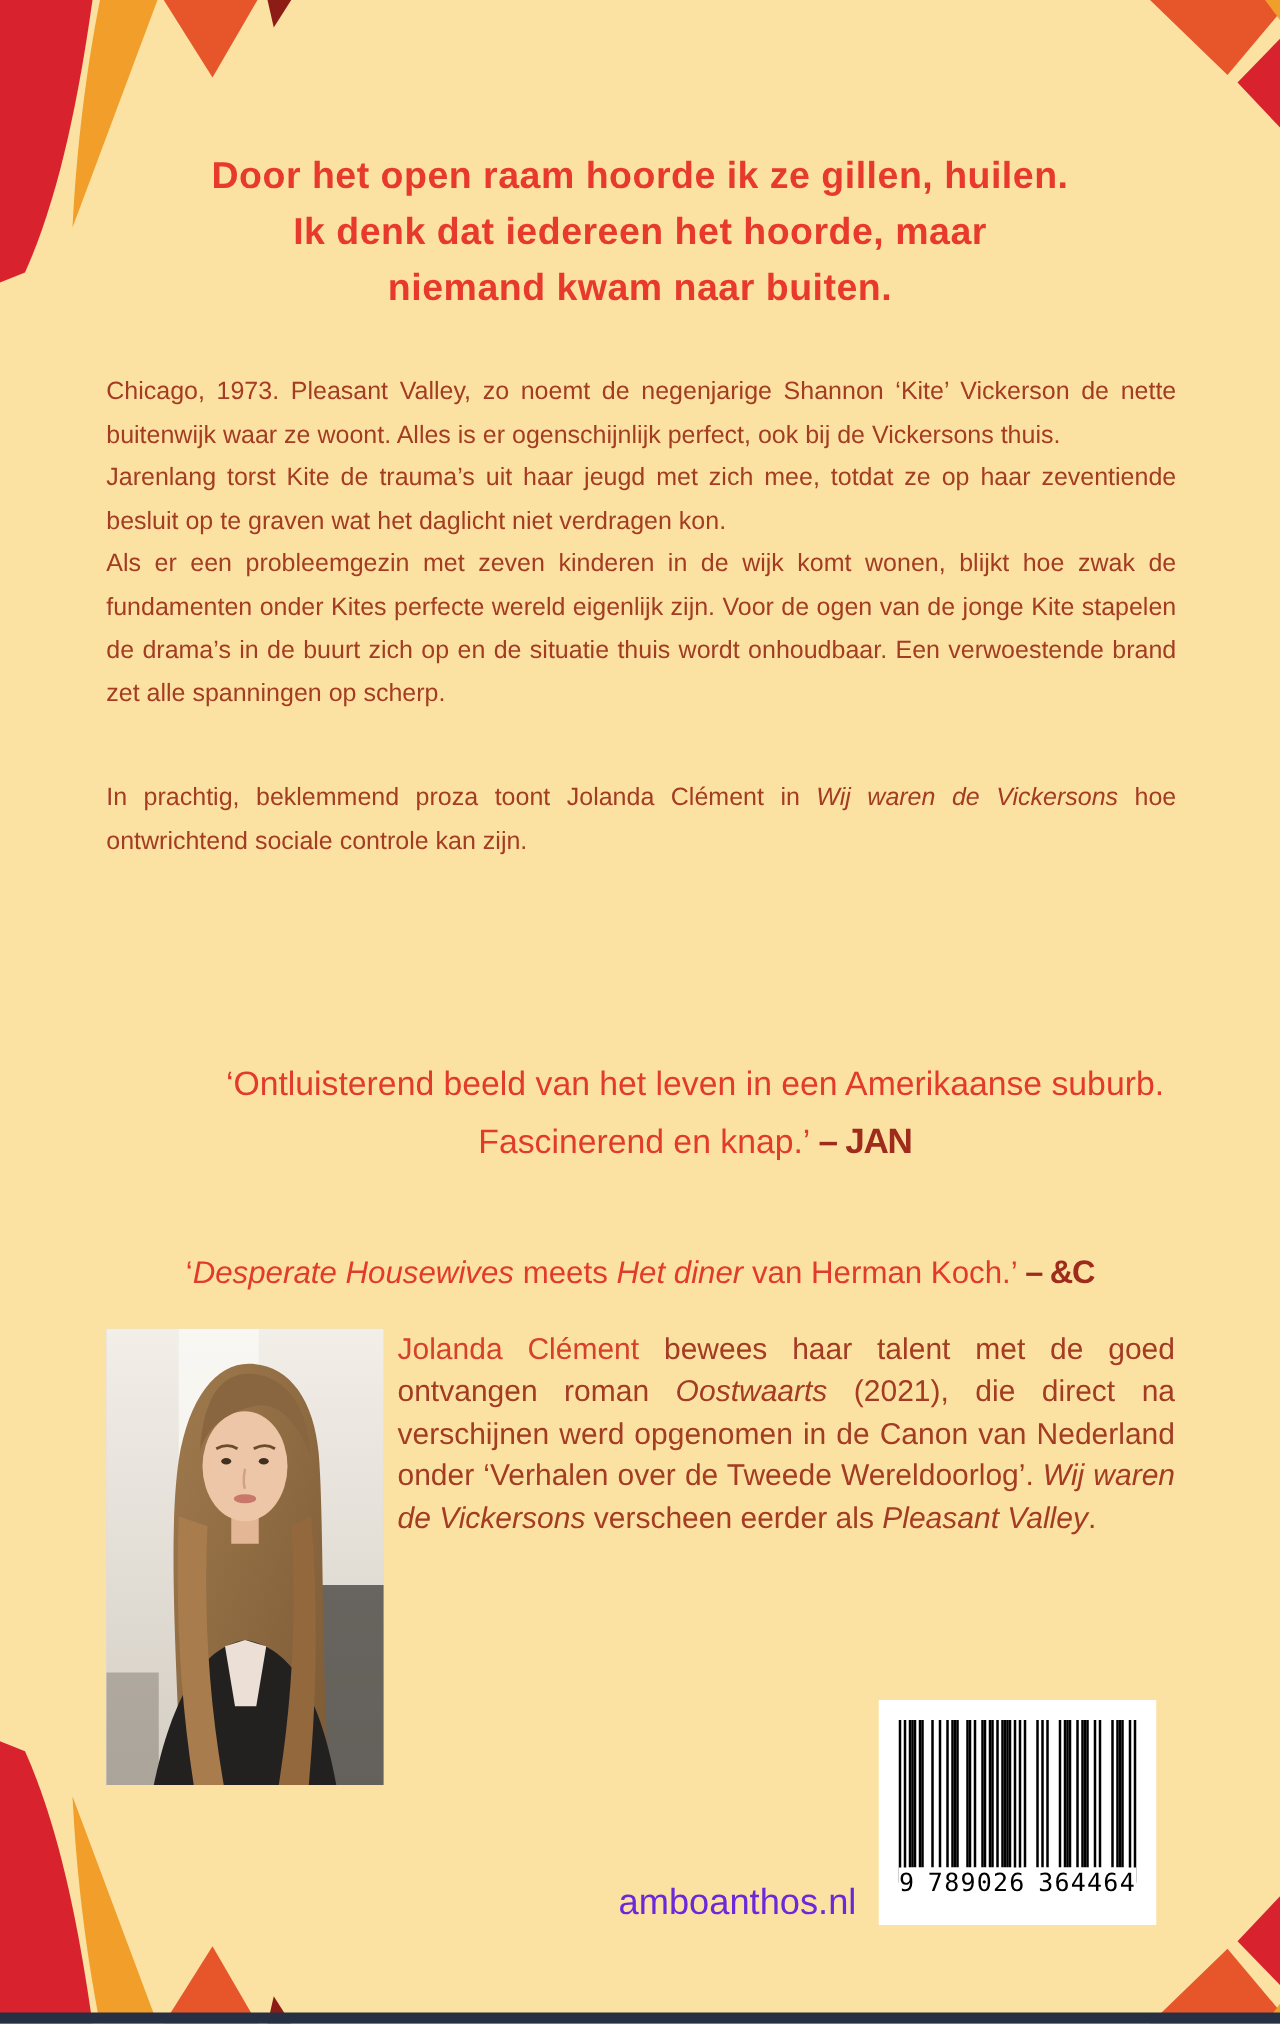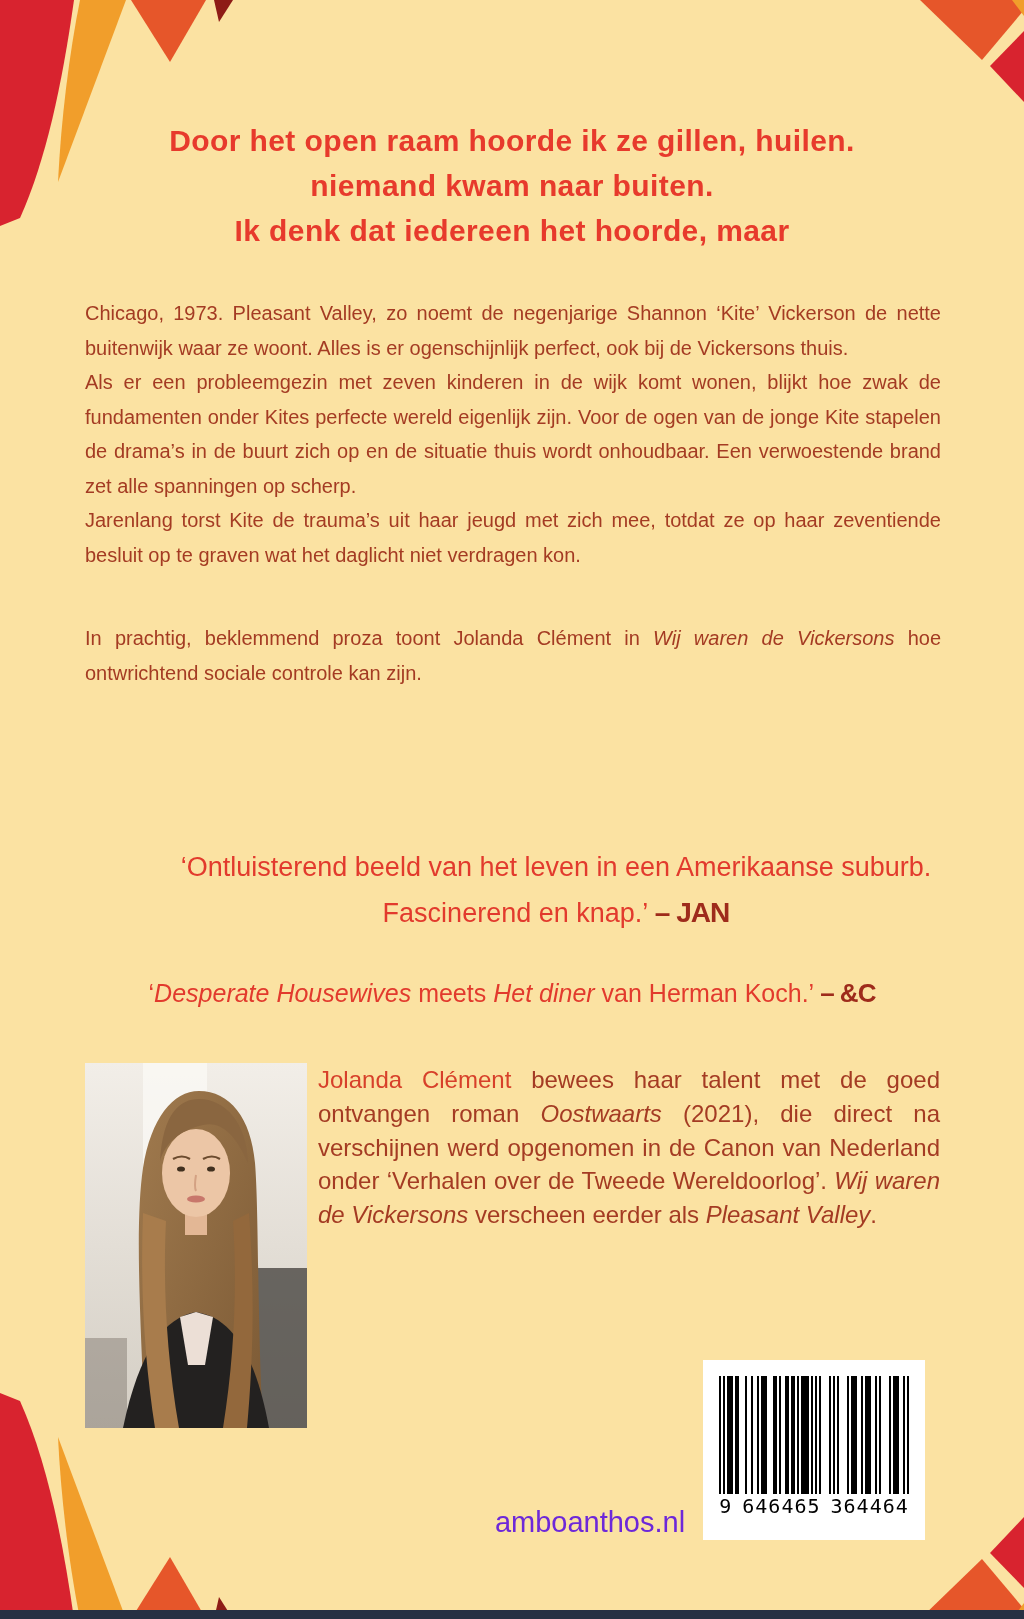--- a/index.html
+++ b/index.html
@@ -42,21 +42,21 @@
     font-size:20px;line-height:34.5px;text-align:justify;
   }
   .synopsis p{margin:0;}
   .synopsis p.gap{margin-top:49px;}
   .quote1{
     position:absolute;top:845px;left:0;width:1024px;z-index:2;
     text-align:center;color:var(--quote-red);
     font-size:27px;line-height:45px;margin-left:44px;
   }
   .quote2{
-    position:absolute;top:976px;left:0;width:1024px;z-index:2;
+    position:absolute;top:1000px;left:0;width:1024px;z-index:2;
     text-align:center;color:var(--quote-red);
     font-size:25px;line-height:34px;
   }
   .i{font-style:italic;}
   .logo{font-weight:bold;color:var(--press-red);letter-spacing:-1px;font-size:1.04em;}
   .name{color:var(--name-red);}
   .photo-frame{
     position:absolute;top:1063px;left:85px;width:222px;height:365px;z-index:2;
     background:#ddd;
   }
@@ -114,28 +114,28 @@
     <path fill="#d8232f" d="M216,66 L250,31 L250,102 Z"></path>
   </svg>
   <svg class="corner br" width="250" height="135" viewBox="0 0 250 135">
     <path fill="#e6562a" d="M146,0 L250,0 L250,10 L208,60 Z"></path>
     <path fill="#f19e2b" d="M238,0 L250,0 L250,16 Z"></path>
     <path fill="#d8232f" d="M216,66 L250,31 L250,102 Z"></path>
   </svg>
 
   <div class="headline">
     <div>Door het open raam hoorde ik ze gillen, huilen.</div>
+    <div>Ik denk dat iedereen het hoorde, maar</div>
     <div>niemand kwam naar buiten.</div>
-    <div>Ik denk dat iedereen het hoorde, maar</div>
   </div>
 
   <div class="synopsis">
     <p>Chicago, 1973. Pleasant Valley, zo noemt de negenjarige Shannon ‘Kite’ Vickerson de nette buitenwijk waar ze woont. Alles is er ogenschijnlijk perfect, ook bij de Vickersons thuis.</p>
+    <p>Jarenlang torst Kite de trauma’s uit haar jeugd met zich mee, totdat ze op haar zeventiende besluit op te graven wat het daglicht niet verdragen kon.</p>
     <p>Als er een probleemgezin met zeven kinderen in de wijk komt wonen, blijkt hoe zwak de fundamenten onder Kites perfecte wereld eigenlijk zijn. Voor de ogen van de jonge Kite stapelen de drama’s in de buurt zich op en de situatie thuis wordt onhoudbaar. Een verwoestende brand zet alle spanningen op scherp.</p>
-    <p>Jarenlang torst Kite de trauma’s uit haar jeugd met zich mee, totdat ze op haar zeventiende besluit op te graven wat het daglicht niet verdragen kon.</p>
     <p class="gap"><span>In prachtig, beklemmend proza toont Jolanda Clément in </span><span class="i">Wij waren de Vickersons</span><span> hoe ontwrichtend sociale controle kan zijn.</span></p>
   </div>
 
   <div class="quote1">
     <div>‘Ontluisterend beeld van het leven in een Amerikaanse suburb.</div>
     <div><span>Fascinerend en knap.’ </span><span class="logo">– JAN</span></div>
   </div>
   <div class="quote2"><span>‘</span><span class="i">Desperate Housewives</span><span> meets </span><span class="i">Het diner</span><span> van Herman Koch.’ </span><span class="logo">– &amp;C</span></div>
 
   <div class="photo-frame">
@@ -266,21 +266,21 @@
         <div class="module black"></div>
         <div class="module black"></div>
         <div class="module"></div>
         <div class="module"></div>
         <div class="module black guard"></div>
         <div class="module guard"></div>
         <div class="module black guard"></div>
       </div>
     <div class="bar-digits">
       <span>9</span>
-      <span>646465</span>
+      <span>789026</span>
       <span>364464</span>
     </div>
   </div>
 
   <div class="website">amboanthos.nl</div>
 
   <div class="bottom-strip"></div>
 </div>
 
 </body></html>

